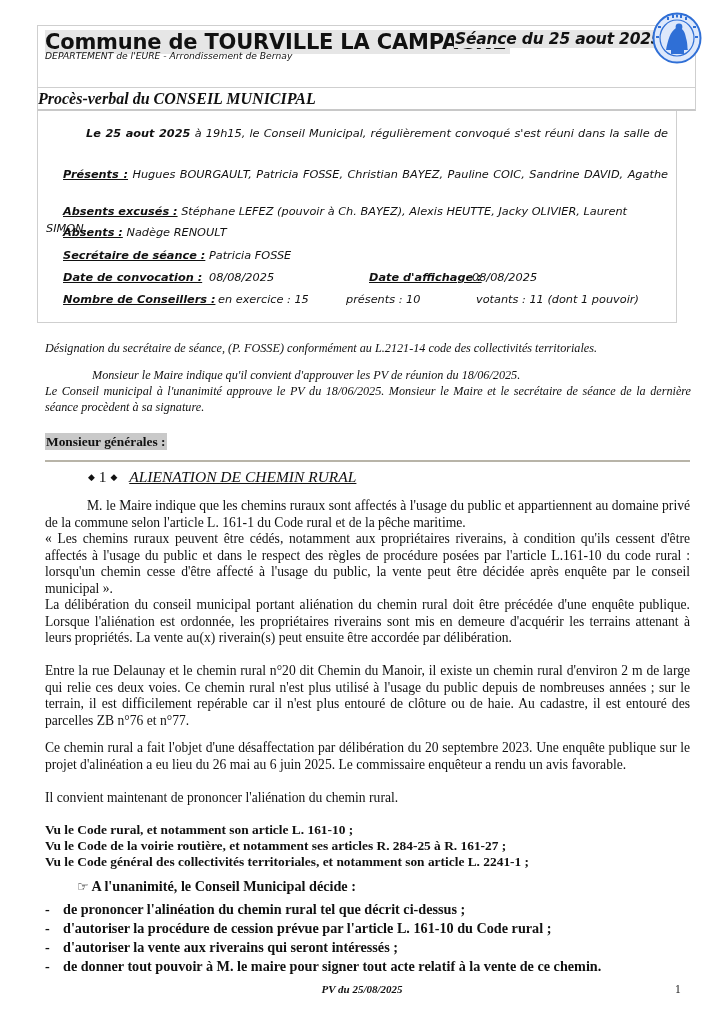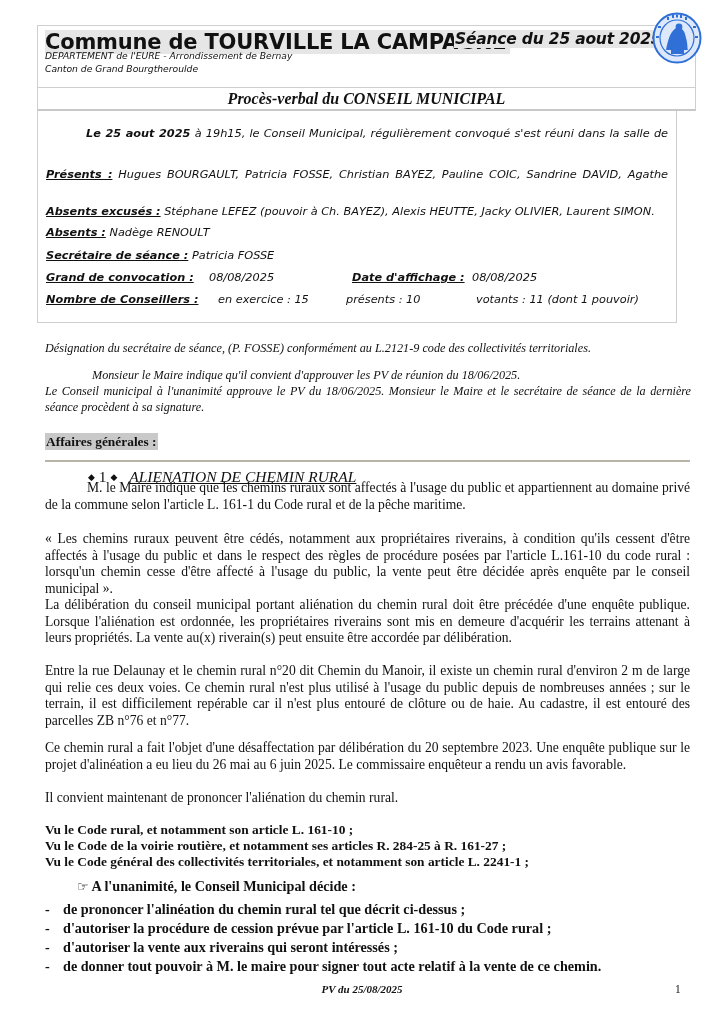--- a/index.html
+++ b/index.html
@@ -4,26 +4,26 @@
 <style>
   html,body{margin:0;padding:0;background:#fff;}
   body{width:724px;height:1024px;position:relative;overflow:hidden;color:#111;}
   .sans{font-family:"DejaVu Sans","Liberation Sans",sans-serif;}
   .serif{font-family:"Liberation Serif","DejaVu Serif",serif;}
   #header{position:absolute;left:37px;top:25px;width:659px;height:62px;border:1px solid #cfcfcf;border-bottom:none;box-sizing:border-box;}
   #commune{position:absolute;left:7px;top:4px;font-size:21px;font-weight:bold;background:#e6e6e6;padding:0 3px 0 0;letter-spacing:-0.2px;}
   #seance{position:absolute;left:416px;top:4px;font-size:15.5px;font-weight:bold;font-style:italic;background:#e6e6e6;padding:0 1px;letter-spacing:-0.2px;}
   #dept{position:absolute;left:7px;top:23px;font-size:9.2px;font-style:italic;line-height:13px;}
   #seal{position:absolute;left:652px;top:12px;width:50px;height:52px;}
-  #titlebox{position:absolute;left:37px;top:87px;width:659px;height:24px;border:1px solid #cfcfcf;border-bottom:2px solid #c8c8c8;box-sizing:border-box;text-align:center;}
+  #titlebox{position:absolute;left:37px;top:87px;width:659px;height:24px;border:1px solid #cfcfcf;border-bottom:2px solid #c8c8c8;box-sizing:border-box;}
   #titlebox span{font-size:16px;font-weight:bold;font-style:italic;line-height:22px;}
   #infobox{position:absolute;left:37px;top:111px;width:640px;height:212px;border:1px solid #cfcfcf;border-top:none;box-sizing:border-box;font-size:11.3px;font-style:italic;}
   .ib-line{position:absolute;left:8px;right:8px;line-height:17px;}
   .just{text-align:justify;text-align-last:justify;}
-  .ul{text-decoration:underline;font-weight:bold;}
+  .ul{text-decoration:underline;font-weight:bold;margin-left:17px;}
   .pv{position:absolute;left:45px;width:646px;font-size:12.2px;font-style:italic;line-height:16px;}
   #affaires{position:absolute;left:45px;top:433px;font-size:13.4px;font-weight:bold;background:#c9c9c9;padding:0 1px;line-height:17px;}
   #rule{position:absolute;left:45px;top:460px;width:645px;height:2px;background:#b8b4a8;}
   #item-title{position:absolute;left:88px;top:467px;font-size:15.5px;line-height:20px;}
   #item-title .t{font-style:italic;text-decoration:underline;margin-left:8px;}
   .body{position:absolute;left:45px;width:645px;font-size:13.6px;line-height:16.6px;text-align:justify;}
   .vu{position:absolute;left:45px;font-size:13.4px;font-weight:bold;line-height:16.5px;}
   #decide{position:absolute;left:77px;top:877px;font-size:14.2px;font-weight:bold;line-height:18px;}
   .dec{position:absolute;left:45px;font-size:14.2px;font-weight:bold;line-height:18px;white-space:nowrap;}
   .dec .dash{display:inline-block;width:18px;}
@@ -31,21 +31,20 @@
   #pagenum{position:absolute;left:675px;top:983px;font-size:11.5px;}
 </style>
 </head>
 <body>
 
 <div id="header">
   <div id="commune" class="sans">Commune de TOURVILLE LA CAMPAGNE</div>
   <div id="seance" class="sans">Séance du 25 aout 2025</div>
   <div id="dept" class="sans">
     <div>DEPARTEMENT de l'EURE - Arrondissement de Bernay</div>
-    <div>Canton de Grand Bourgtheroulde</div>
   </div>
 </div>
 <svg id="seal" viewBox="0 0 50 52">
   <ellipse cx="25" cy="26" rx="23.5" ry="24.5" fill="#dde8fb" stroke="#2f6fd6" stroke-width="2"></ellipse>
   <ellipse cx="25" cy="26" rx="17" ry="18" fill="none" stroke="#2f6fd6" stroke-width="1.2"></ellipse>
   <path d="M14 38 C16 28 18 20 24 16 C30 14 33 20 34 26 C36 32 35 36 36 38 Z" fill="#2f6fd6"></path>
   <circle cx="27" cy="15" r="3.4" fill="#2f6fd6"></circle>
   <rect x="19" y="38" width="13" height="4" fill="#2f6fd6"></rect>
   <g fill="#2f6fd6">
     <rect x="20" y="3" width="2" height="3"></rect>
@@ -69,49 +68,49 @@
 
   <div class="ib-line just" style="top:55px;"><span class="ul">Présents :</span><span> Hugues BOURGAULT, Patricia FOSSE, Christian BAYEZ, Pauline COIC, Sandrine DAVID, Agathe</span></div>
 
   <div class="ib-line" style="top:92px;"><span class="ul">Absents excusés :</span><span>  Stéphane LEFEZ (pouvoir à Ch. BAYEZ), Alexis HEUTTE, Jacky OLIVIER, Laurent SIMON.</span></div>
 
   <div class="ib-line" style="top:113px;"><span class="ul">Absents :</span><span> Nadège RENOULT</span></div>
 
   <div class="ib-line" style="top:136px;"><span class="ul">Secrétaire de séance :</span><span> Patricia FOSSE</span></div>
 
   <div class="ib-line" style="top:158px;">
-    <span class="ul">Grand de convocation :</span>
+    <span class="ul">Date de convocation :</span>
     <span style="position:absolute;left:163px;">08/08/2025</span>
     <span class="ul" style="position:absolute;left:306px;">Date d'affichage :</span>
     <span style="position:absolute;left:426px;">08/08/2025</span>
   </div>
 
   <div class="ib-line" style="top:180px;">
     <span class="ul">Nombre de Conseillers :</span>
     <span style="position:absolute;left:172px;">en exercice : 15</span>
     <span style="position:absolute;left:300px;">présents : 10</span>
     <span style="position:absolute;left:430px;">votants : 11 (dont 1 pouvoir)</span>
   </div>
 </div>
 
-<div class="pv serif" style="top:340px;">Désignation du secrétaire de séance, (P. FOSSE) conformément au L.2121-9 code des collectivités territoriales.</div>
+<div class="pv serif" style="top:340px;">Désignation du secrétaire de séance, (P. FOSSE) conformément au L.2121-14 code des collectivités territoriales.</div>
 <div class="pv serif" style="top:367px;margin-left:47px;">Monsieur le Maire indique qu'il convient d'approuver les PV de réunion du 18/06/2025.</div>
 <div class="pv serif" style="top:383px;text-align:justify;">Le Conseil municipal à l'unanimité approuve le PV du 18/06/2025. Monsieur le Maire et le secrétaire de séance de la dernière séance procèdent à sa signature.</div>
 
-<div id="affaires" class="serif">Affaires générales :</div>
+<div id="affaires" class="serif">Monsieur générales :</div>
 <div id="rule"></div>
 
 <div id="item-title" class="serif">
   <span style="font-size:9px;vertical-align:2px;">◆</span>
   <span>1</span>
   <span style="font-size:9px;vertical-align:2px;">◆</span>
   <span class="t">ALIENATION DE CHEMIN RURAL</span>
 </div>
 
-<div class="body serif" style="top:480px;text-indent:42px;">M. le Maire indique que les chemins ruraux sont affectés à l'usage du public et appartiennent au domaine privé de la commune selon l'article L. 161-1 du Code rural et de la pêche maritime.</div>
+<div class="body serif" style="top:498px;text-indent:42px;">M. le Maire indique que les chemins ruraux sont affectés à l'usage du public et appartiennent au domaine privé de la commune selon l'article L. 161-1 du Code rural et de la pêche maritime.</div>
 <div class="body serif" style="top:531px;">« Les chemins ruraux peuvent être cédés, notamment aux propriétaires riverains, à condition qu'ils cessent d'être affectés à l'usage du public et dans le respect des règles de procédure posées par l'article L.161-10 du code rural : lorsqu'un chemin cesse d'être affecté à l'usage du public, la vente peut être décidée après enquête par le conseil municipal ».</div>
 <div class="body serif" style="top:597px;">La délibération du conseil municipal portant aliénation du chemin rural doit être précédée d'une enquête publique. Lorsque l'aliénation est ordonnée, les propriétaires riverains sont mis en demeure d'acquérir les terrains attenant à leurs propriétés. La vente au(x) riverain(s) peut ensuite être accordée par délibération.</div>
 <div class="body serif" style="top:663px;">Entre la rue Delaunay et le chemin rural n°20 dit Chemin du Manoir, il existe un chemin rural d'environ 2 m de large qui relie ces deux voies. Ce chemin rural n'est plus utilisé à l'usage du public depuis de nombreuses années ; sur le terrain, il est difficilement repérable car il n'est plus entouré de clôture ou de haie. Au cadastre, il est entouré des parcelles ZB n°76 et n°77.</div>
 <div class="body serif" style="top:740px;">Ce chemin rural a fait l'objet d'une désaffectation par délibération du 20 septembre 2023. Une enquête publique sur le projet d'alinéation a eu lieu du 26 mai au 6 juin 2025. Le commissaire enquêteur a rendu un avis favorable.</div>
 <div class="body serif" style="top:790px;">Il convient maintenant de prononcer l'aliénation du chemin rural.</div>
 
 <div class="vu serif" style="top:822px;">Vu le Code rural, et notamment son article L. 161-10 ;</div>
 <div class="vu serif" style="top:838px;">Vu le Code de la voirie routière, et notamment ses articles R. 284-25 à R. 161-27 ;</div>
 <div class="vu serif" style="top:854px;">Vu le Code général des collectivités territoriales, et notamment son article L. 2241-1 ;</div>
 

